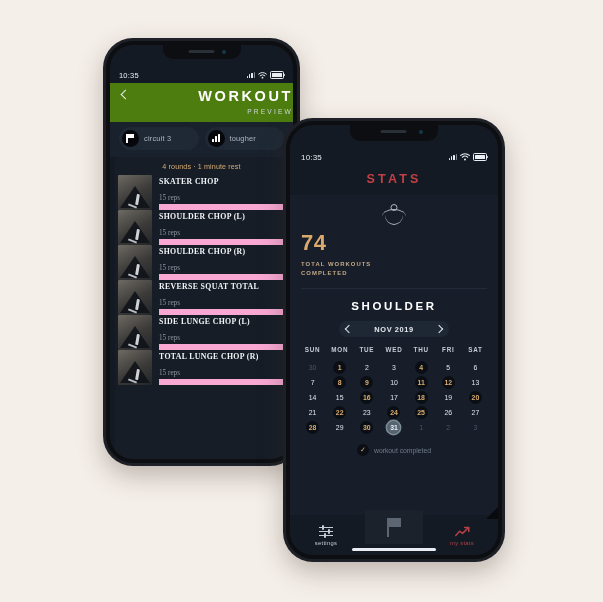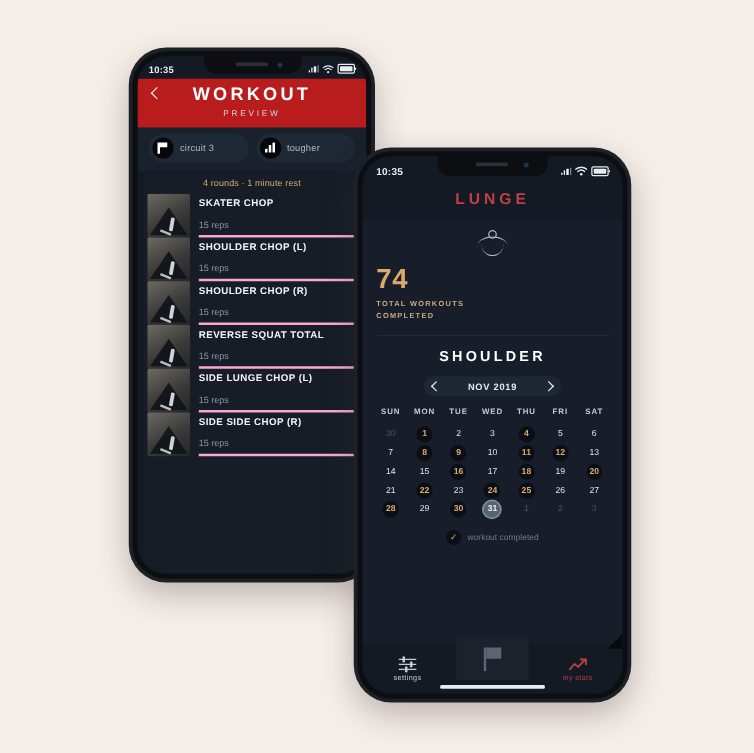--- a/index.html
+++ b/index.html
@@ -26,34 +26,34 @@
   #phone-left .notch{width:78px;height:14px;}
   #phone-right .notch{width:88px;height:16px;}
   .speaker{position:absolute;top:5px;left:50%;transform:translateX(-52%);
     width:26px;height:2.5px;border-radius:2px;background:#2a3038;}
   .cam{position:absolute;top:5px;right:15px;width:4px;height:4px;border-radius:50%;
     background:#16384a;}
 
   
   .statusbar{height:16px;flex:0 0 auto;display:flex;align-items:center;
     justify-content:space-between;padding:2px 9px 0;color:#e9edf2;
-    font-size:7.5px;font-weight:bold;letter-spacing:.2px;}
+    font-size:7.5px;font-weight:normal;letter-spacing:.2px;margin-top:20px;}
   #phone-right .statusbar{height:18px;font-size:8px;padding:3px 11px 0;}
   .sb-right{display:flex;align-items:center;gap:3px;}
   .sig{display:flex;align-items:flex-end;gap:1px;height:6px;}
   .sig i{display:block;width:1.3px;background:#e9edf2;border-radius:.5px;}
   .sig i:nth-child(1){height:2.5px}.sig i:nth-child(2){height:4px}
   .sig i:nth-child(3){height:5.2px}.sig i:nth-child(4){height:6.3px;background:#7d858f}
   .batt{width:12px;height:6px;border:1px solid #e9edf2;border-radius:1.6px;position:relative;}
   .batt::after{content:"";position:absolute;right:-2.2px;top:1.6px;width:1.2px;height:2.4px;
     background:#e9edf2;border-radius:0 1px 1px 0;}
   .batt i{position:absolute;inset:1px;background:#e9edf2;border-radius:.6px;}
 
   
-  .l-head{padding:6px 0 7px;text-align:center;position:relative;flex:0 0 auto;background:#b91c1c;}
+  .l-head{padding:6px 0 7px;text-align:right;position:relative;flex:0 0 auto;background:#4d7c0f;}
   .l-back{position:absolute;left:10px;top:8px;width:9px;height:9px;cursor:pointer;}
   .l-back::before{content:"";position:absolute;left:2px;top:0;width:6px;height:6px;
     border-left:1.6px solid #e9edf2;border-bottom:1.6px solid #e9edf2;transform:rotate(45deg);}
   .l-title{color:#fff;font-size:14.5px;font-weight:bold;letter-spacing:2.6px;line-height:1;}
   .l-sub{color:#cfd6df;font-size:6.6px;letter-spacing:2.2px;margin-top:4px;}
 
   .l-pills{display:flex;gap:6px;padding:5px 9px 7px;background:#19212c;flex:0 0 auto;}
   .pill{flex:1;display:flex;align-items:center;gap:5px;background:#1e2935;
     border-radius:13px;padding:3px 7px 3px 3px;cursor:pointer;}
   .pill-ic{width:17px;height:17px;border-radius:50%;background:#05070a;
@@ -75,21 +75,21 @@
   .thumb{width:34px;flex:0 0 auto;border-radius:1px;position:relative;overflow:hidden;
     background:linear-gradient(150deg,#6e6a63,#3b3a38 55%,#24262a);}
   .thumb .arch{position:absolute;left:50%;bottom:2px;transform:translateX(-50%);
     width:0;height:0;border-left:15px solid transparent;border-right:15px solid transparent;
     border-bottom:22px solid #101319;opacity:.92;}
   .thumb .fig{position:absolute;left:52%;bottom:5px;width:3px;height:11px;border-radius:1px;
     background:#cfd3d8;transform:rotate(10deg);}
   .thumb .fl{position:absolute;left:30%;bottom:3px;width:9px;height:2px;background:#b9bec5;
     transform:rotate(22deg);}
   .exmeta{flex:1 1 auto;display:flex;flex-direction:column;justify-content:center;
-    border-bottom:2px solid #f9a8d4;}
+    border-bottom:6px solid #f9a8d4;font-family:Liberation Serif, serif;}
   .exname{color:#f2f5f8;font-size:7.8px;font-weight:bold;letter-spacing:.35px;}
   .exreps{color:#8d96a2;font-size:7.2px;margin-top:8px;}
   .scrollbar{position:absolute;right:0px;top:2px;width:2px;height:86px;border-radius:2px;
     background:#39424e;cursor:pointer;}
 
   .l-cta{flex:0 0 auto;text-align:center;padding:12px 0 6px;background:#141a24;}
   .l-cta-tx{color:#d5ab72;font-size:10.5px;font-weight:bold;letter-spacing:1.7px;cursor:pointer;}
   .l-cta-bar{width:88px;height:2.6px;border-radius:2px;background:#2b333e;margin:7px auto 0;}
   .homebar{width:74px;height:2.6px;border-radius:2px;background:#e9edf2;margin:6px auto 5px;}
 
@@ -284,21 +284,21 @@
               <div class="exreps">15 reps</div>
             </div>
           </div>
           <div class="exrow">
             <div class="thumb">
                 <span class="arch"></span>
                 <span class="fl"></span>
                 <span class="fig"></span>
               </div>
             <div class="exmeta">
-              <div class="exname">SIDE SIDE CHOP (R)</div>
+              <div class="exname">TOTAL LUNGE CHOP (R)</div>
               <div class="exreps">15 reps</div>
             </div>
           </div>
           <div class="scrollbar"></div>
         </div>
       </div>
 
     </div>
   </div>
 
@@ -323,21 +323,21 @@
             <path d="M.6 2.1A6 6 0 018.4 2.1" stroke="#e9edf2" stroke-width="1" fill="none" stroke-linecap="round"></path>
             <path d="M2.1 3.7a3.6 3.6 0 014.8 0" stroke="#e9edf2" stroke-width="1" fill="none" stroke-linecap="round"></path>
             <circle cx="4.5" cy="5.7" r="0.9" fill="#e9edf2"></circle>
           </svg>
           <span class="batt">
               <i></i>
             </span>
         </span>
       </div>
 
-      <div class="r-title">LUNGE</div>
+      <div class="r-title">STATS</div>
 
       <div class="r-scroll">
         <div class="figicon">
           <span class="hd"></span>
             <span class="arm"></span>
             <span class="lg"></span>
         </div>
 
         <div class="stats">
           <div class="stat">

